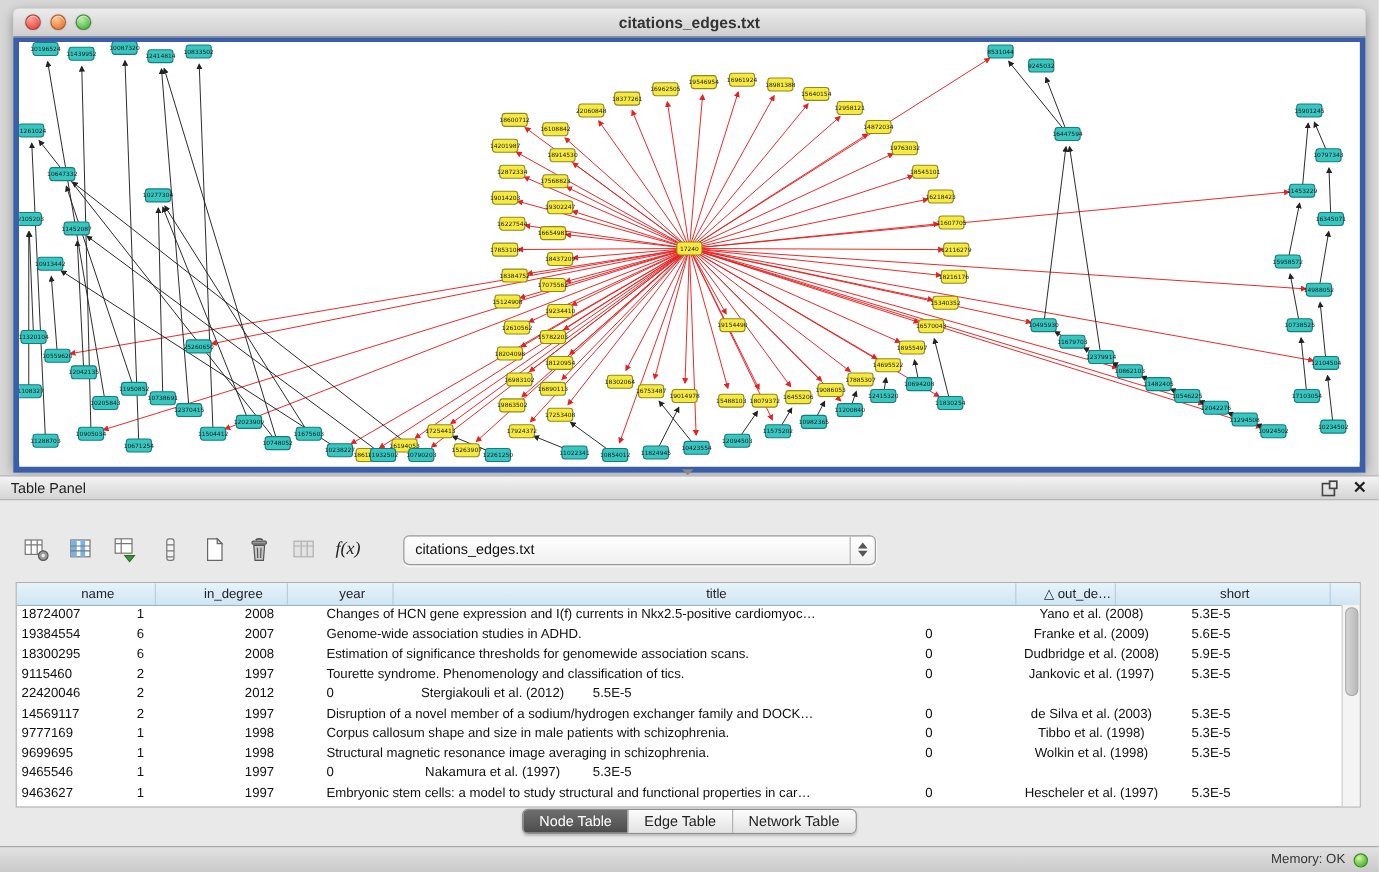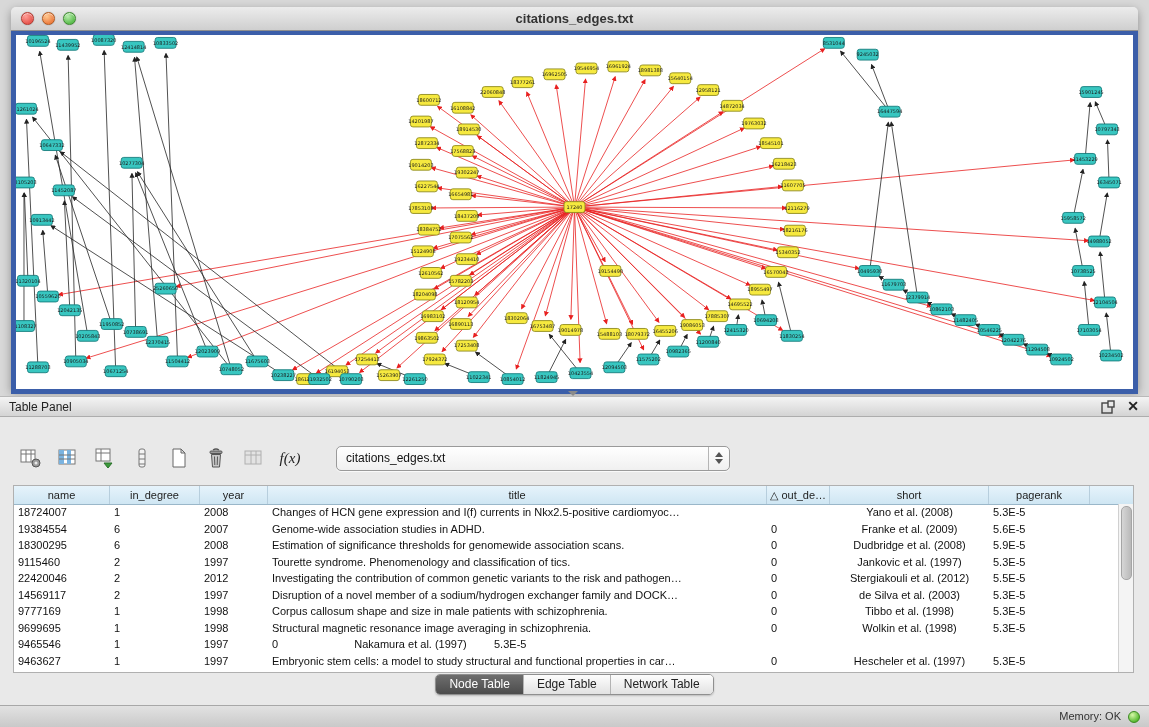--- a/index.html
+++ b/index.html
@@ -69,21 +69,21 @@
   .arr-up{width:0;height:0;border-left:4px solid transparent;border-right:4px solid transparent;border-bottom:5px solid #555;}
   .arr-dn{width:0;height:0;border-left:4px solid transparent;border-right:4px solid transparent;border-top:5px solid #555;}
   
   .datatable{
     position:absolute;left:13px;top:68px;width:1121px;height:188px;background:#fff;
     border:1px solid #b0b0b0;box-sizing:border-box;overflow:hidden;
   }
   .thead{display:flex;height:18px;background:linear-gradient(var(--hdr-top,#e6f3fb),var(--hdr-bot,#cfe6f3));
     border-bottom:1px solid #9ab7c9;}
   .th{font-size:11px;color:#222;text-align:center;line-height:18px;border-right:1px solid #b7cedd;
-    overflow:hidden;white-space:nowrap;box-sizing:border-box;flex:0 0 auto;}
+    overflow:hidden;white-space:nowrap;box-sizing:border-box;flex:0 0 auto;margin-left:20px;}
   .tbody{position:absolute;top:18px;left:0;right:14px;bottom:0;}
   .tr{display:flex;height:16.5px;line-height:16.5px;}
   .td{font-size:11px;color:#111;padding:0 4px;overflow:hidden;white-space:nowrap;text-overflow:ellipsis;
     box-sizing:border-box;flex:0 0 auto;}
   .td.center{text-align:center;}
   .vscroll{position:absolute;right:0;top:18px;bottom:0;width:14px;background:#f4f4f4;border-left:1px solid #d0d0d0;}
   .vthumb{position:absolute;left:2px;top:2px;width:9px;height:72px;border-radius:5px;
     background:linear-gradient(90deg,#d6d6d6,#b9b9b9);border:1px solid #a5a5a5;}
   
   .tabs{position:absolute;left:0;top:257px;width:100%;display:flex;justify-content:center;}
@@ -886,21 +886,20 @@
             <div class="td" style="width: 68px;">1997</div>
             <div class="td" style="width: 499px;">Tourette syndrome. Phenomenology and classification of tics.</div>
             <div class="td" style="width: 63px;">0</div>
             <div class="td center" style="width: 159px;">Jankovic et al. (1997)</div>
             <div class="td" style="width: 101px;">5.3E-5</div>
           </div>
           <div class="tr">
             <div class="td" style="width: 96px;">22420046</div>
             <div class="td" style="width: 90px;">2</div>
             <div class="td" style="width: 68px;">2012</div>
-            <div class="td" style="width: 499px;">Investigating the contribution of common genetic variants to the risk and pathogen…</div>
             <div class="td" style="width: 63px;">0</div>
             <div class="td center" style="width: 159px;">Stergiakouli et al. (2012)</div>
             <div class="td" style="width: 101px;">5.5E-5</div>
           </div>
           <div class="tr">
             <div class="td" style="width: 96px;">14569117</div>
             <div class="td" style="width: 90px;">2</div>
             <div class="td" style="width: 68px;">1997</div>
             <div class="td" style="width: 499px;">Disruption of a novel member of a sodium/hydrogen exchanger family and DOCK…</div>
             <div class="td" style="width: 63px;">0</div>

